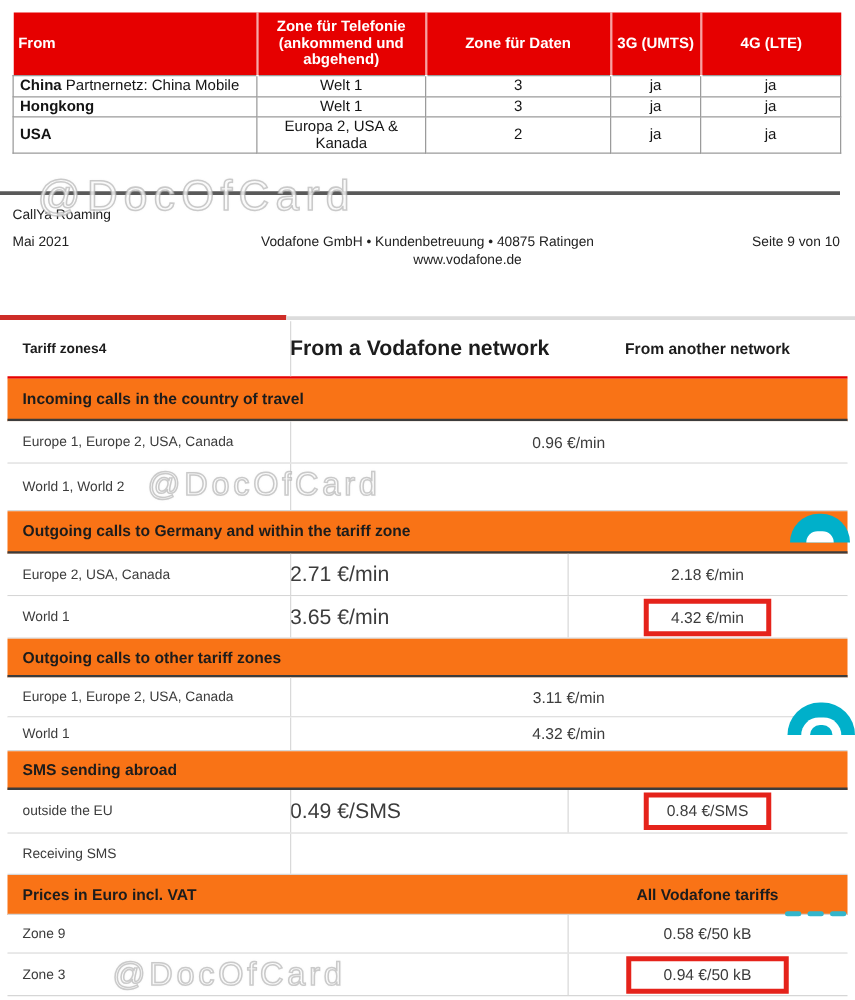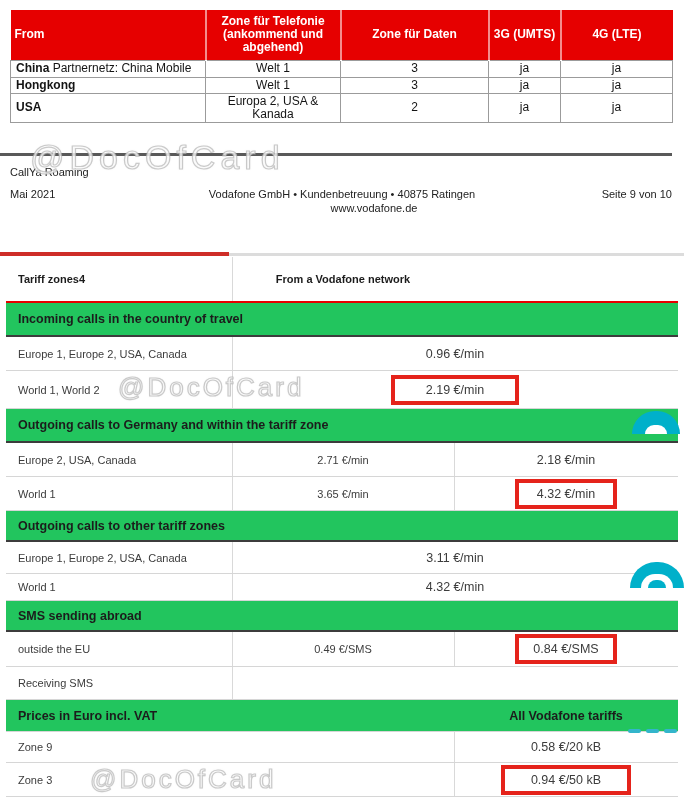--- a/index.html
+++ b/index.html
@@ -40,32 +40,32 @@
   .tab.active { color:#c9302c; }
   #tab-underline-red  { position:absolute; left:0; top:252px; width:229px; height:4px; background:#ce2d28; }
   #tab-underline-gray { position:absolute; left:229px; top:253px; width:455px; height:3px; background:#dcdcdc; }
 
   
   #mtable { position:absolute; left:6px; top:257px; width:672px; }
   .mrow { position:relative; display:flex; align-items:center;
           background:#fff; border-bottom:1px solid #d6d6d6; box-sizing:border-box; }
   .mrow .lbl  { width:226px; padding-left:12px; box-sizing:border-box;
                 font-size:11px; color:#3c3c3c; }
-  .mrow .cell1 { width:222px; text-align:center; font-size:11px; color:#3c3c3c; }
+  .mrow .cell1 { width:222px; text-align:left; font-size:17px; color:#3c3c3c; }
   .mrow .cell2 { width:224px; text-align:center; font-size:12.5px; color:#3c3c3c;
                  display:flex; align-items:center; justify-content:center; }
   .mrow .vspan { flex:1; text-align:center; font-size:12.5px; color:#3c3c3c;
                  display:flex; align-items:center; justify-content:center; }
   .d1 { position:absolute; left:226px; top:0; bottom:0; width:1px; background:#d9d9d9; }
   .d2 { position:absolute; left:448px; top:0; bottom:0; width:1px; background:#d9d9d9; }
 
   #mhead { height:46px; border-bottom:2px solid #e60000; }
   #mhead .lbl, #mhead .cell1, #mhead .cell2 { font-weight:bold; color:#1c1c1c; }
 
-  .msec { background:#22c55e; border-bottom:2px solid #3c3c3c; }
+  .msec { background:#f97316; border-bottom:2px solid #3c3c3c; }
   .msec .slbl { flex:1; padding-left:12px; font-size:12.5px; font-weight:bold; color:#1c1c1c; }
   .msec.light { border-bottom:1px solid #d6d6d6; }
   .msec .cell2 { font-weight:bold; color:#1c1c1c; }
 
   .hl { position:relative; z-index:7; display:inline-block; box-sizing:border-box;
         border:4px solid #e5231b; background:#fff; padding:4px 6px; text-align:center; }
 
   
   .dome { position:absolute; background:#00b0ca; z-index:5; }
   #dome-a { left:632px; top:411px; width:48px; height:23px; border-radius:48px 48px 0 0; }
@@ -147,40 +147,38 @@
     <div class="tab">World Data</div>
   </div>
   <div id="tab-underline-red"></div>
   <div id="tab-underline-gray"></div>
 
   <div id="mtable">
 
     <div class="mrow" id="mhead">
       <div class="lbl">Tariff zones4</div>
       <div class="cell1">From a Vodafone network</div>
+      <div class="cell2">From another network</div>
       <i class="d1"></i>
     </div>
 
     <div class="mrow msec" style="height:34px">
       <div class="slbl">Incoming calls in the country of travel</div>
     </div>
 
     <div class="mrow" style="height:34px">
       <div class="lbl">Europe 1, Europe 2, USA, Canada</div>
       <div class="vspan">
           <span>0.96 €/min</span>
         </div>
       <i class="d1"></i>
     </div>
 
     <div class="mrow" style="height:38px">
       <div class="lbl">World 1, World 2</div>
-      <div class="vspan">
-          <span class="hl" style="min-width:128px">2.19 €/min</span>
-        </div>
       <i class="d1"></i>
     </div>
 
     <div class="mrow msec" style="height:34px">
       <div class="slbl">Outgoing calls to Germany and within the tariff zone</div>
     </div>
 
     <div class="mrow" style="height:34px">
       <div class="lbl">Europe 2, USA, Canada</div>
       <div class="cell1">2.71 €/min</div>
@@ -243,21 +241,21 @@
     <div class="mrow msec light" style="height:32px">
       <div class="slbl">Prices in Euro incl. VAT</div>
       <div class="cell2">
           <span>All Vodafone tariffs</span>
         </div>
     </div>
 
     <div class="mrow" style="height:31px">
       <div class="lbl" style="flex:1">Zone 9</div>
       <div class="cell2">
-          <span>0.58 €/20 kB</span>
+          <span>0.58 €/50 kB</span>
         </div>
       <i class="d2"></i>
     </div>
 
     <div class="mrow" style="height:34px">
       <div class="lbl" style="flex:1">Zone 3</div>
       <div class="cell2">
           <span class="hl" style="min-width:130px">0.94 €/50 kB</span>
         </div>
       <i class="d2"></i>

